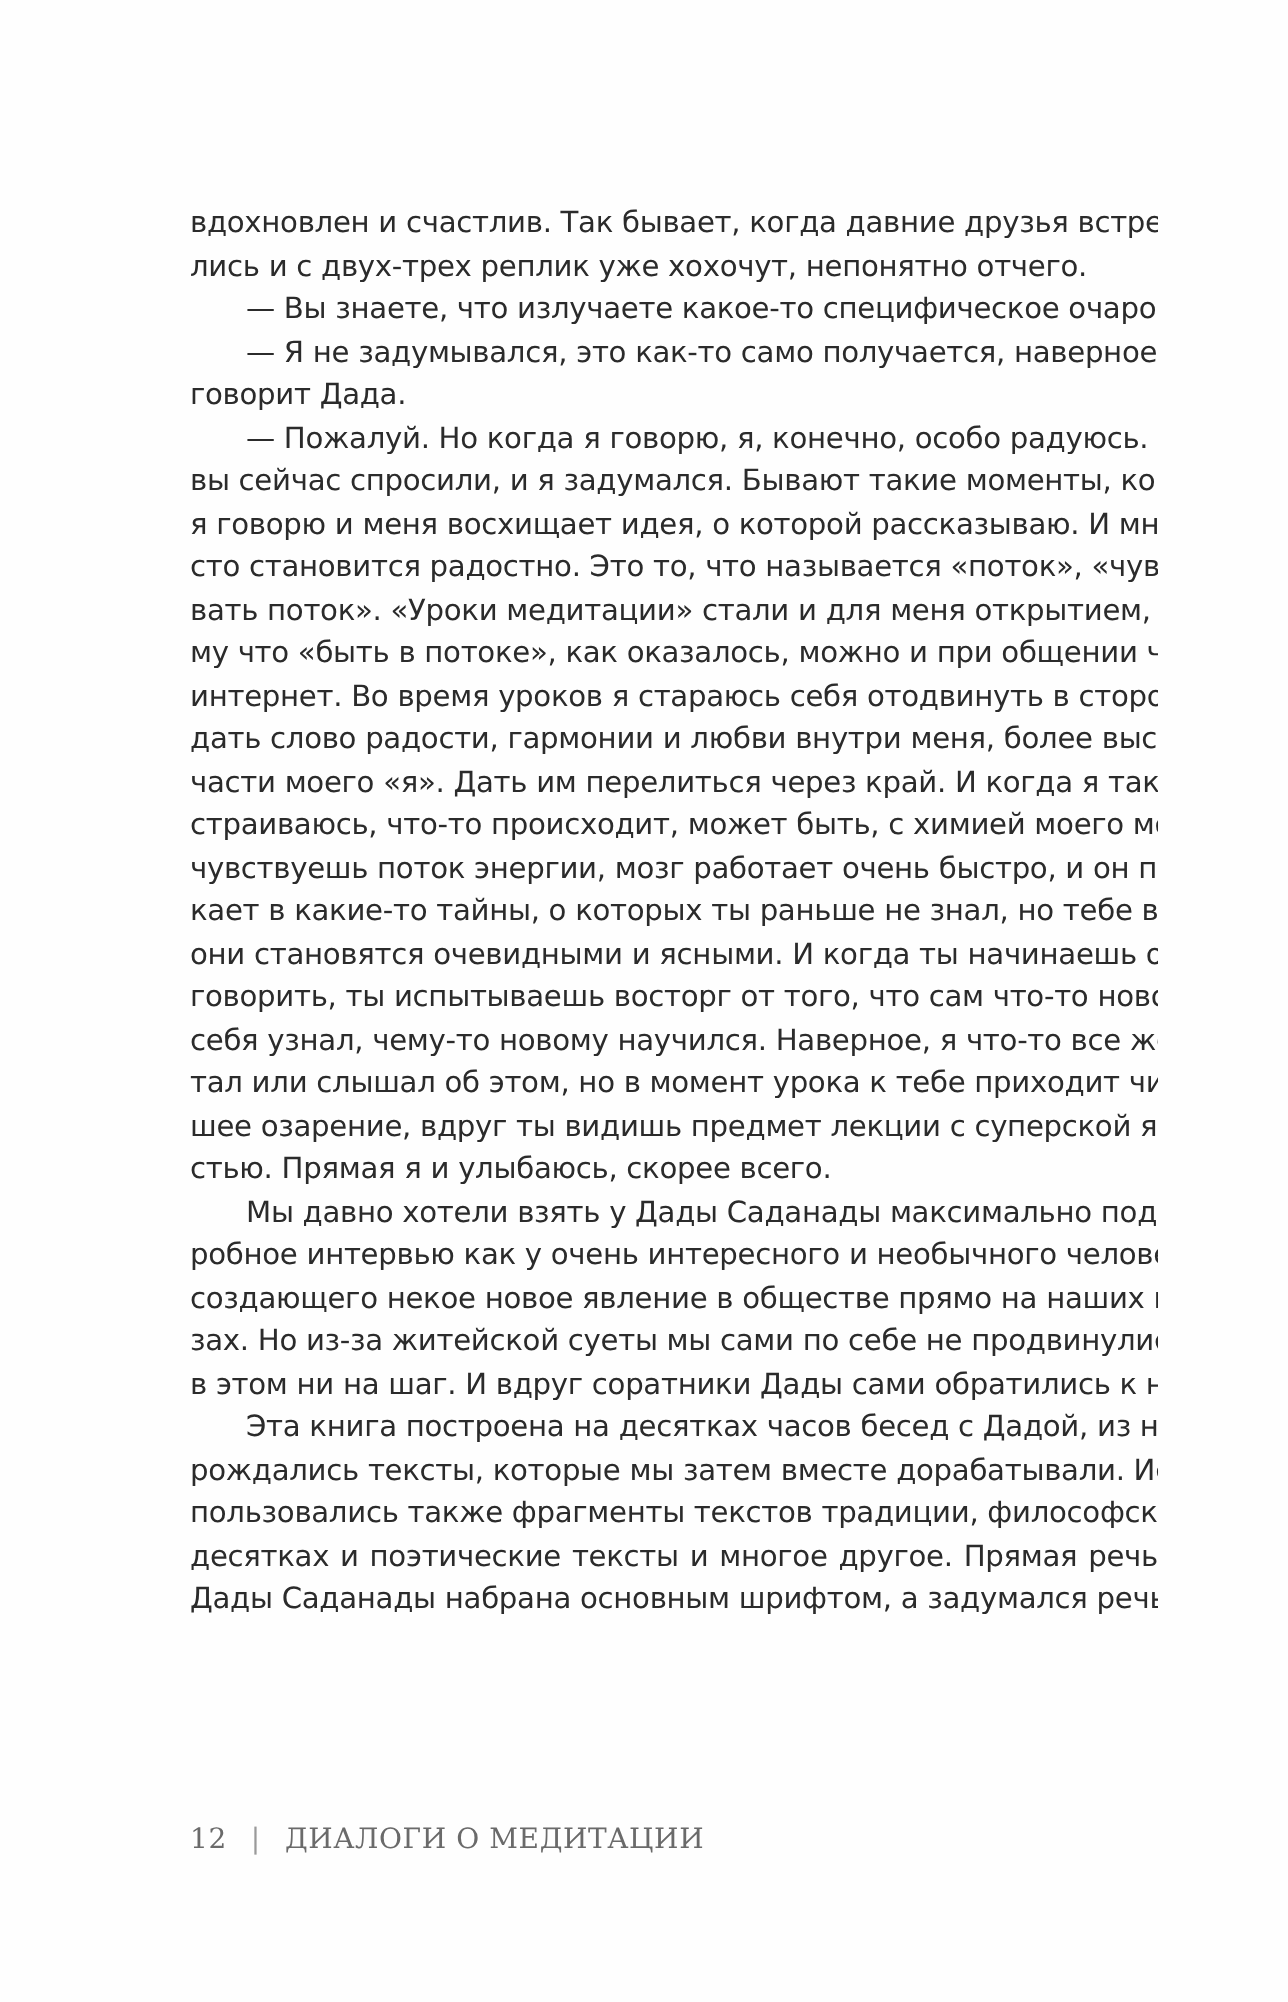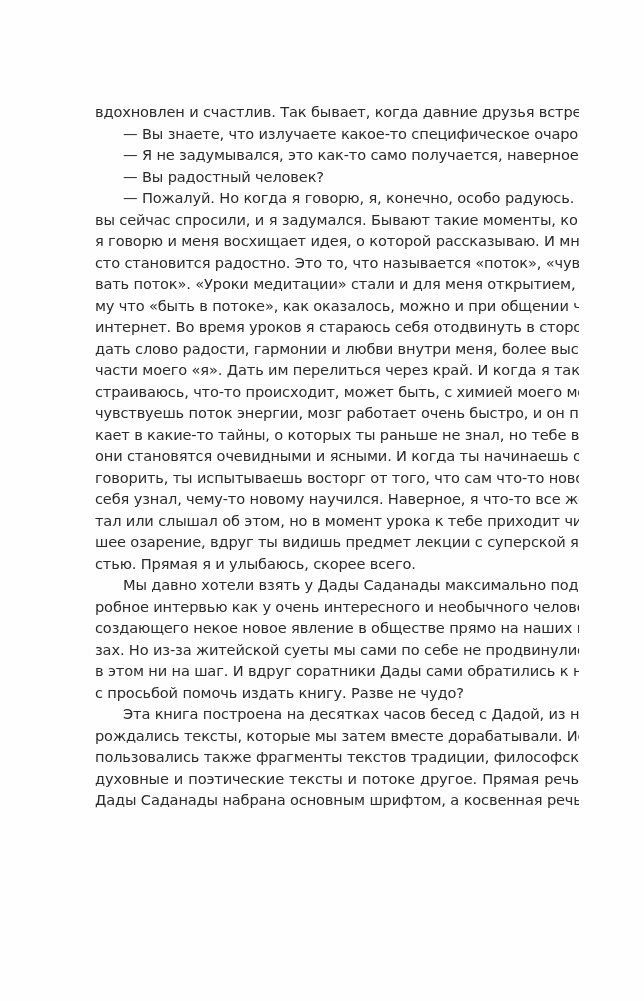--- a/index.html
+++ b/index.html
@@ -60,23 +60,24 @@
       margin: 0 12px;
       color: #9a9a9a;
     }
   </style>
 </head>
 <body>
 
 <div class="page">
   <div class="body-text" id="body-text">
       <span class="line">вдохновлен и счастлив. Так бывает, когда давние друзья встрети-</span>
+      <span class="line last">лись и с двух-трех реплик уже хохочут, непонятно отчего.</span>
       <span class="line indent">— Вы знаете, что излучаете какое-то специфическое очарова-</span>
       <span class="line indent">— Я не задумывался, это как-то само получается, наверное, —</span>
-      <span class="line indent last">— Вы радостный человек?</span>
+      <span class="line last">говорит Дада.</span>
       <span class="line indent">— Пожалуй. Но когда я говорю, я, конечно, особо радуюсь. Вот</span>
       <span class="line">вы сейчас спросили, и я задумался. Бывают такие моменты, когда</span>
       <span class="line">я говорю и меня восхищает идея, о которой рассказываю. И мне про-</span>
       <span class="line">сто становится радостно. Это то, что называется «поток», «чувство-</span>
       <span class="line">вать поток». «Уроки медитации» стали и для меня открытием, пото-</span>
       <span class="line">му что «быть в потоке», как оказалось, можно и при общении через</span>
       <span class="line">интернет. Во время уроков я стараюсь себя отодвинуть в сторону,</span>
       <span class="line">дать слово радости, гармонии и любви внутри меня, более высокой</span>
       <span class="line">части моего «я». Дать им перелиться через край. И когда я так на-</span>
       <span class="line">страиваюсь, что-то происходит, может быть, с химией моего мозга:</span>
@@ -86,21 +87,25 @@
       <span class="line">говорить, ты испытываешь восторг от того, что сам что-то новое для</span>
       <span class="line">себя узнал, чему-то новому научился. Наверное, я что-то все же чи-</span>
       <span class="line">тал или слышал об этом, но в момент урока к тебе приходит чистей-</span>
       <span class="line">шее озарение, вдруг ты видишь предмет лекции с суперской ясно-</span>
       <span class="line last">стью. Прямая я и улыбаюсь, скорее всего.</span>
       <span class="line indent">Мы давно хотели взять у Дады Саданады максимально под-</span>
       <span class="line">робное интервью как у очень интересного и необычного человека,</span>
       <span class="line">создающего некое новое явление в обществе прямо на наших гла-</span>
       <span class="line">зах. Но из-за житейской суеты мы сами по себе не продвинулись</span>
       <span class="line">в этом ни на шаг. И вдруг соратники Дады сами обратились к нам</span>
-      <span class="line last">с просьбой помочь издать книгу. Разве не чудо?</span>
       <span class="line indent">Эта книга построена на десятках часов бесед с Дадой, из них</span>
       <span class="line">рождались тексты, которые мы затем вместе дорабатывали. Ис-</span>
       <span class="line">пользовались также фрагменты текстов традиции, философские,</span>
-      <span class="line">духовные и поэтические тексты и потоке другое. Прямая речь</span>
-      <span class="line">Дады Саданады набрана основным шрифтом, а косвенная речь</span>
+      <span class="line">десятках и поэтические тексты и многое другое. Прямая речь</span>
+      <span class="line">Дады Саданады набрана основным шрифтом, а задумался речь</span>
     </div>
 
+  <div class="footer">
+    <span>12</span>
+    <span class="sep">|</span>
+    <span>ДИАЛОГИ О МЕДИТАЦИИ</span>
+  </div>
 </div>
 
 </body></html>

